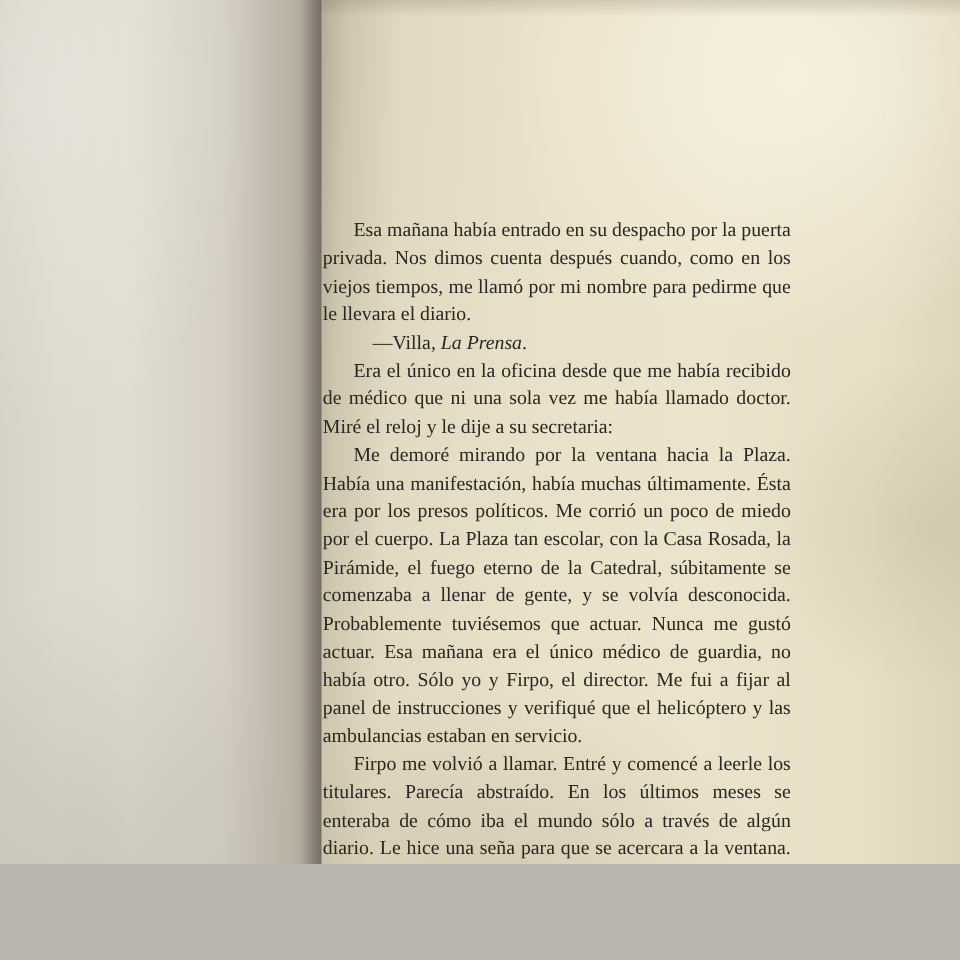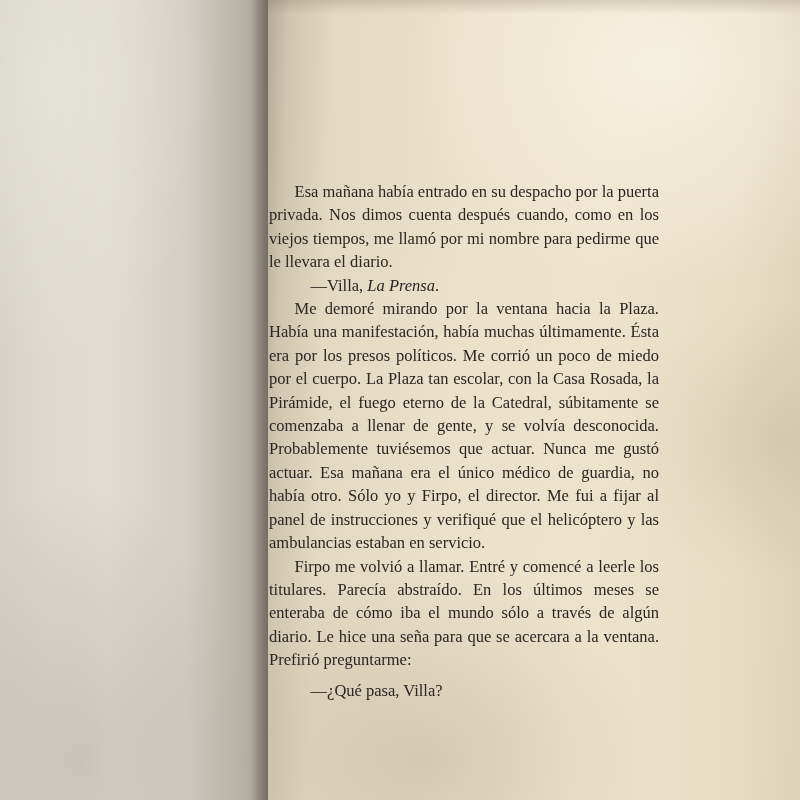--- a/index.html
+++ b/index.html
@@ -3,21 +3,21 @@
 <meta charset="utf-8">
 <style>
   html, body {
     margin: 0;
     padding: 0;
     background: #b9b6ae;
   }
   .page {
     position: relative;
     width: 800px;
-    height: 800px;
+    height: 720px;
     overflow: hidden;
     background: #c9c6bd;
     font-family: "Liberation Serif", serif;
   }
 
   
   .surface {
     position: absolute;
     inset: 0;
     background:
@@ -153,17 +153,18 @@
   <div class="left-page"></div>
   <div class="gutter"></div>
 
   <div class="right-page">
     <div class="speckle"></div>
   </div>
 
   <div class="text-block">
     <p>Esa mañana había entrado en su despacho por la puerta privada. Nos dimos cuenta después cuando, como en los viejos tiempos, me llamó por mi nombre para pedirme que le llevara el diario.</p>
     <p class="dialogue">—Villa, <i>La Prensa</i>.</p>
+    <p>Era el único en la oficina desde que me había recibido de médico que ni una sola vez me había llamado doctor. Miré el reloj y le dije a su secretaria:</p>
     <p>Me demoré mirando por la ventana hacia la Plaza. Había una manifestación, había muchas últimamente. Ésta era por los presos políticos. Me corrió un poco de miedo por el cuerpo. La Plaza tan escolar, con la Casa Rosada, la Pirámide, el fuego eterno de la Catedral, súbitamente se comenzaba a llenar de gente, y se volvía desconocida. Probablemente tuviésemos que actuar. Nunca me gustó actuar. Esa mañana era el único médico de guardia, no había otro. Sólo yo y Firpo, el director. Me fui a fijar al panel de instrucciones y verifiqué que el helicóptero y las ambulancias estaban en servicio.</p>
     <p>Firpo me volvió a llamar. Entré y comencé a leerle los titulares. Parecía abstraído. En los últimos meses se enteraba de cómo iba el mundo sólo a través de algún diario. Le hice una seña para que se acercara a la ventana. Prefirió preguntarme:</p>
     <p class="dialogue gap">—¿Qué pasa, Villa?</p>
   </div>
 </div>
 
 </body></html>

